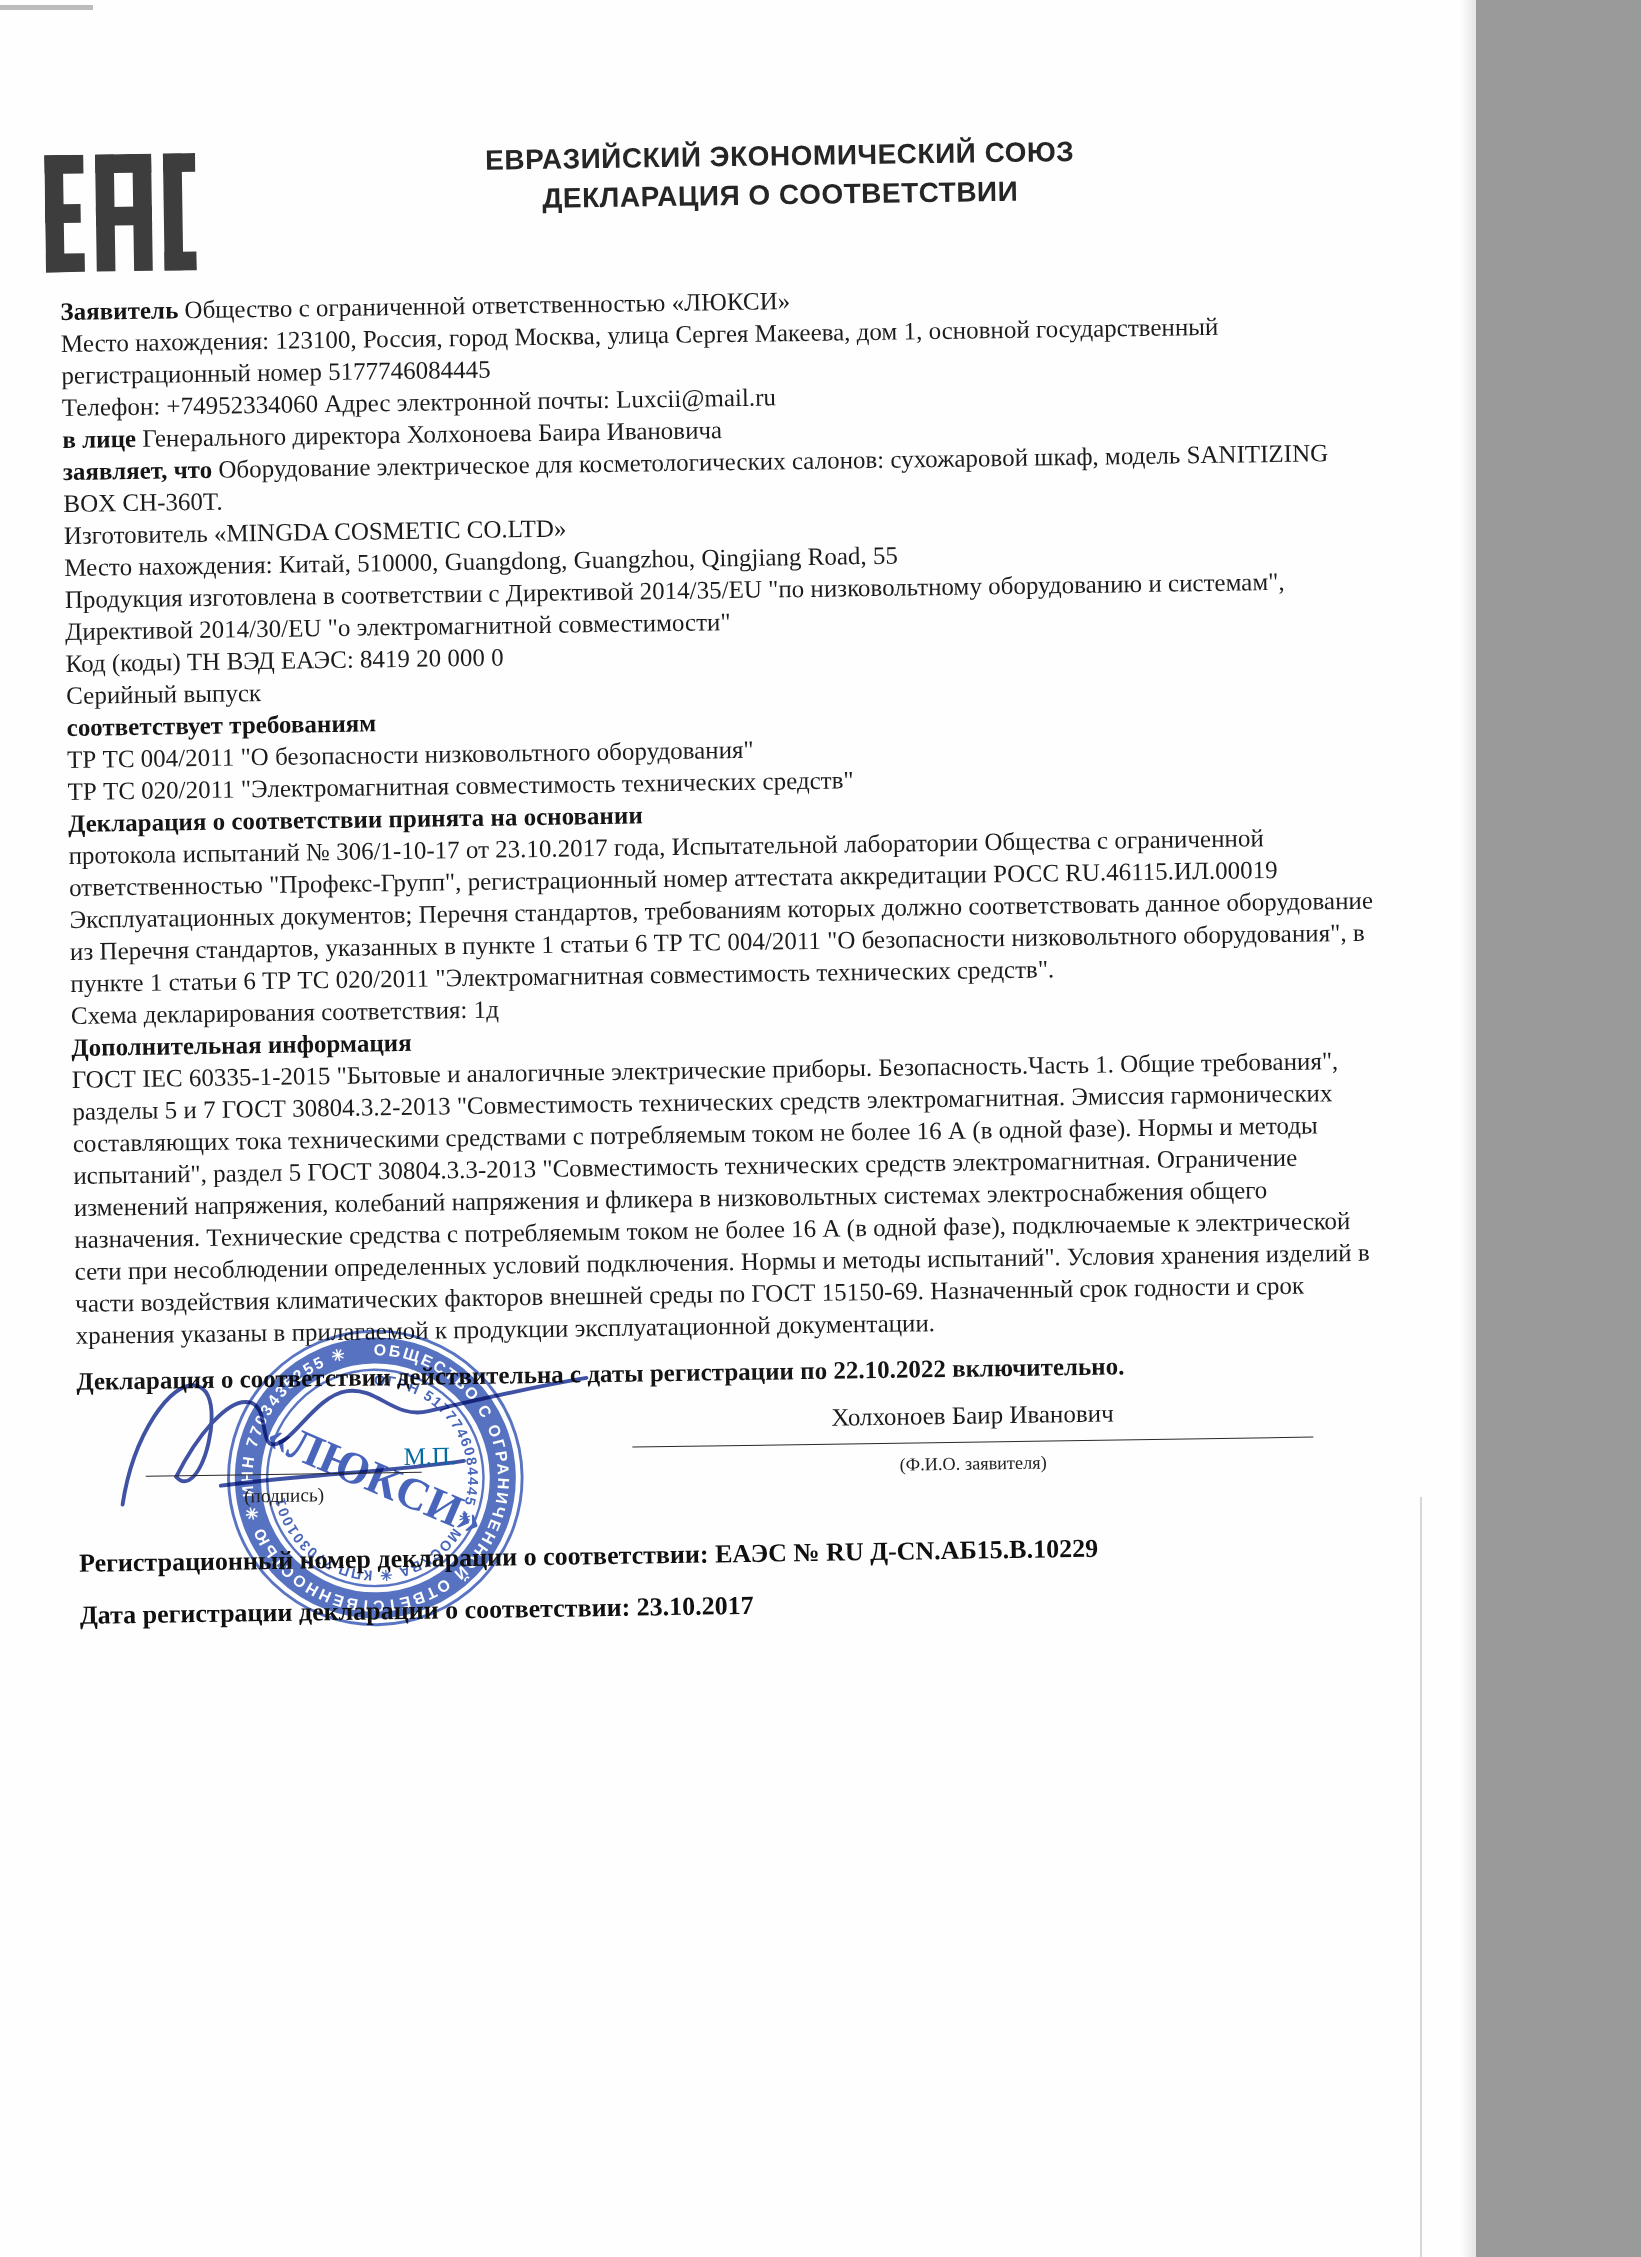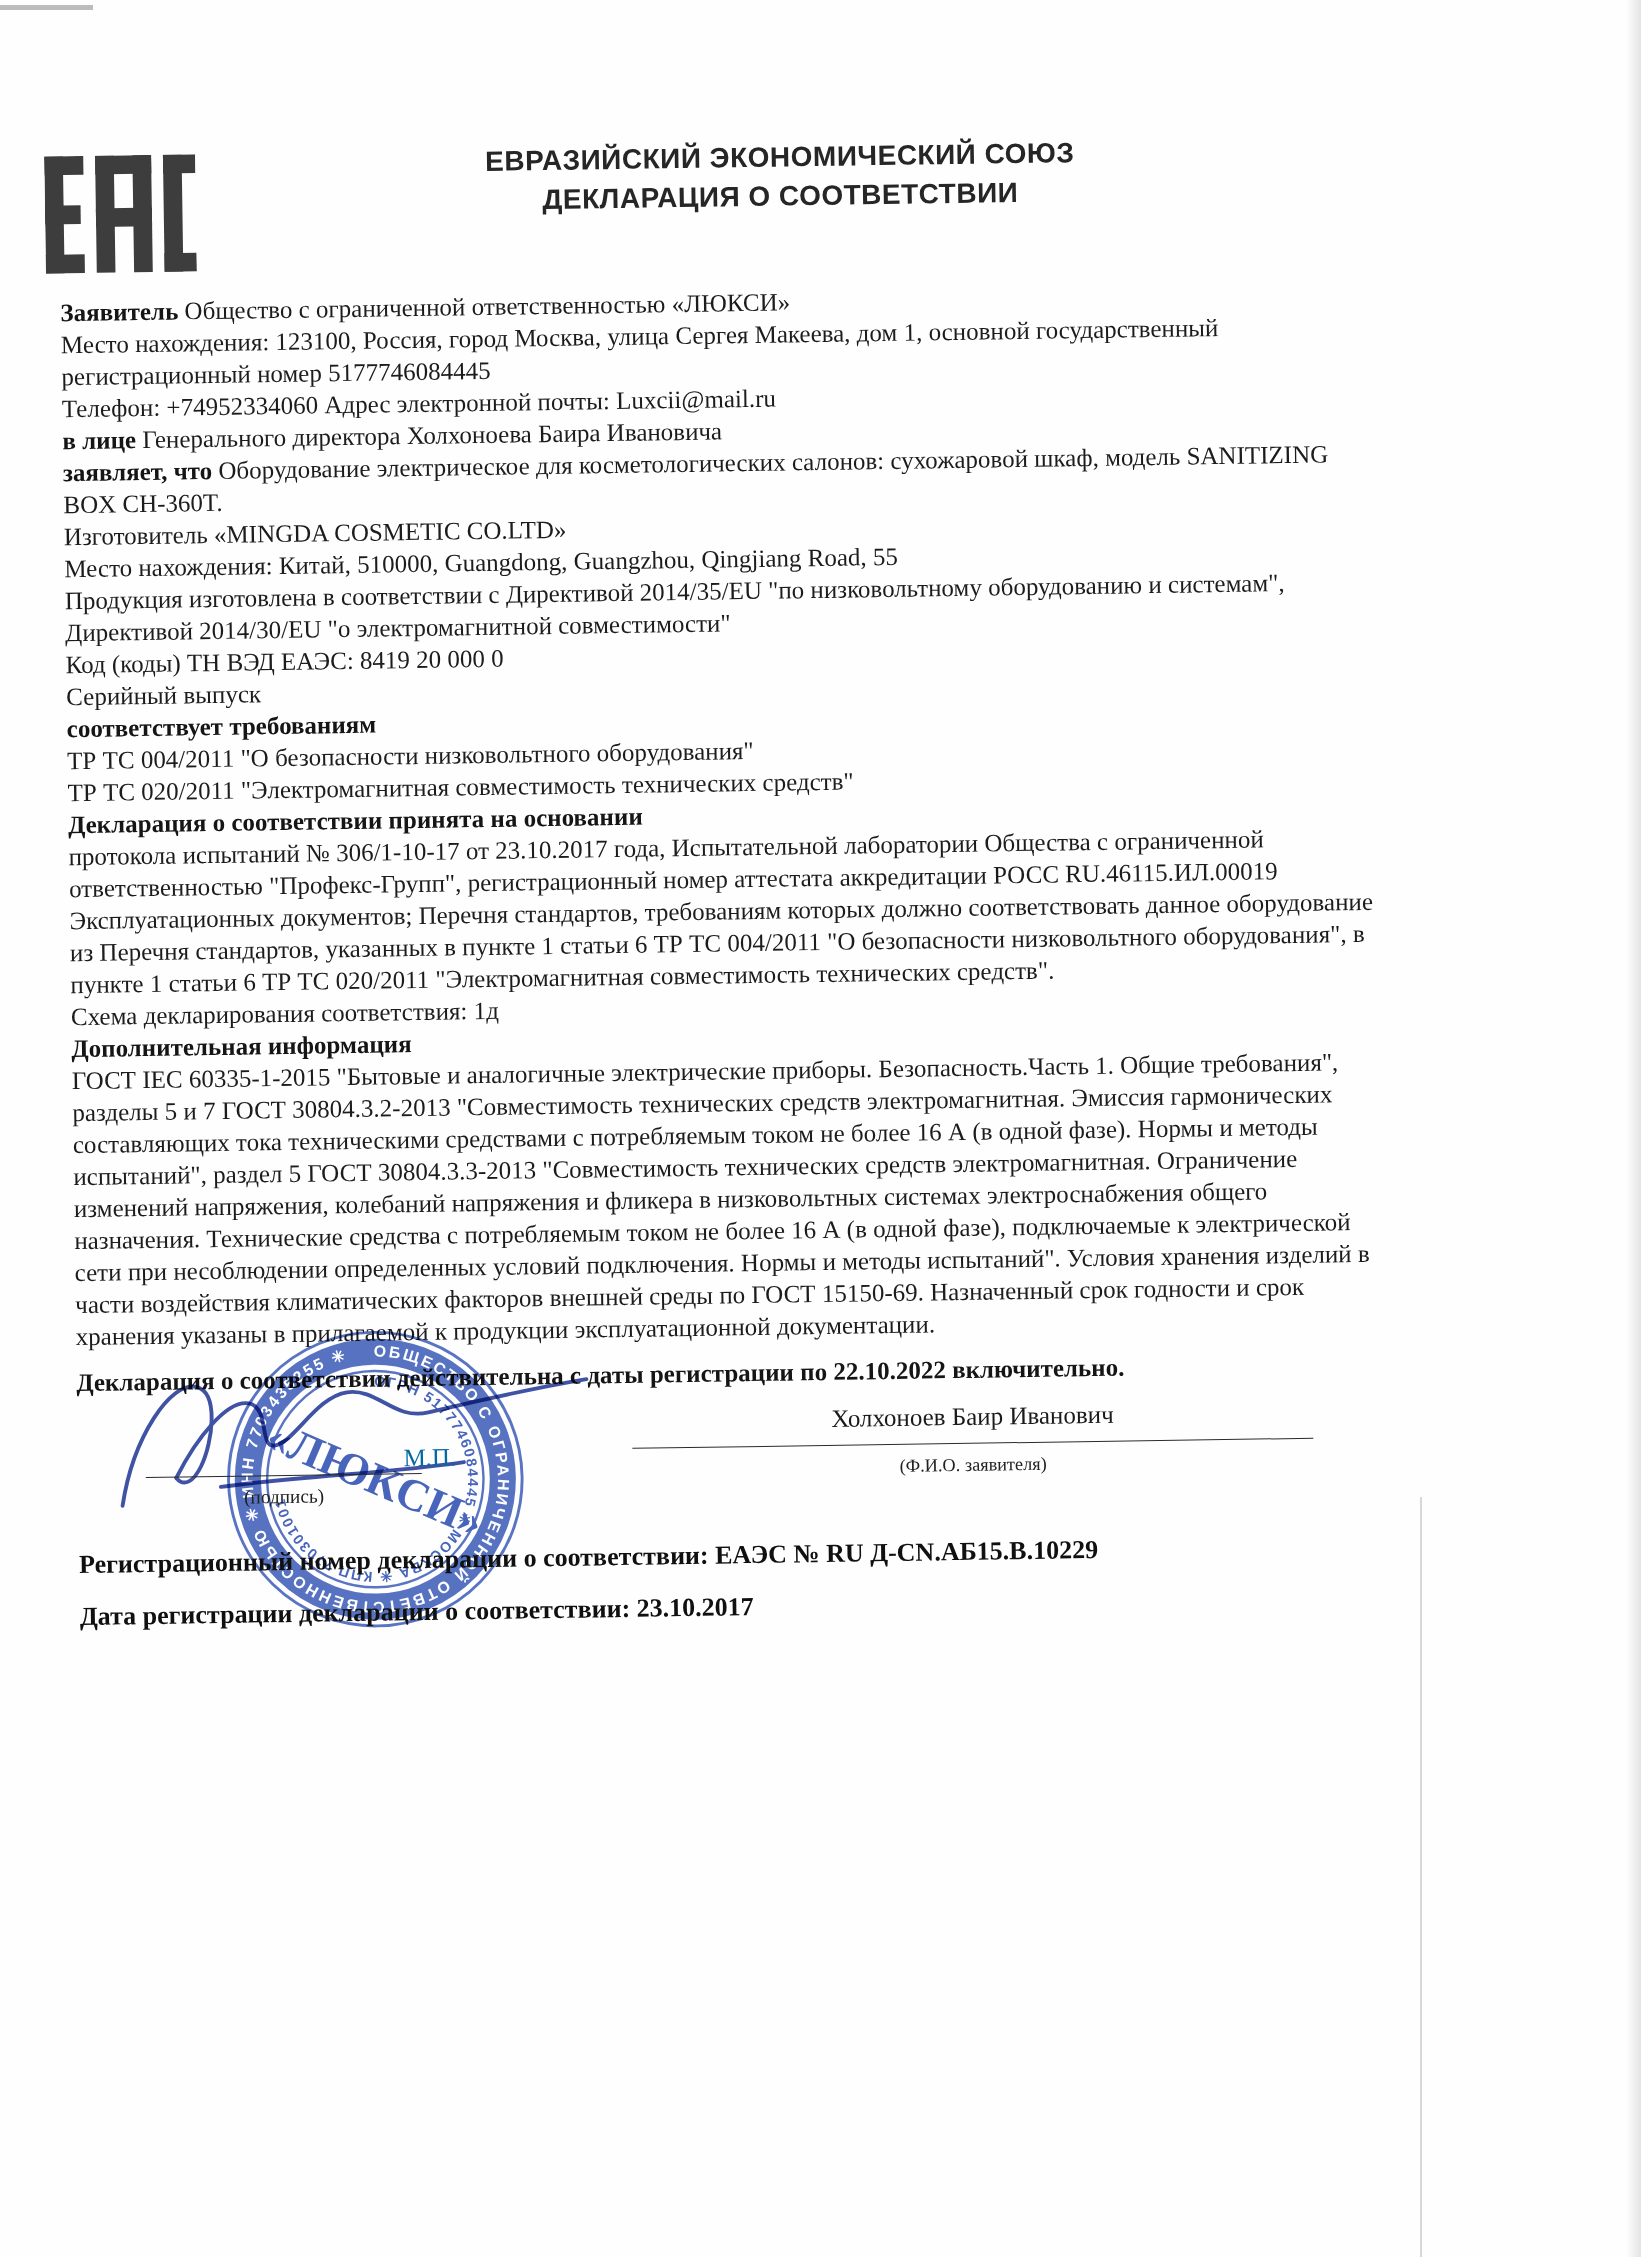--- a/index.html
+++ b/index.html
@@ -1,17 +1,17 @@
 <!DOCTYPE html>
 <html><head>
 <meta charset="utf-8">
 <style>
   html,body{margin:0;padding:0;background:#9a9a9a;}
   .page{
-    position:relative;width:1641px;height:2257px;background:#fefefe;
+    position:relative;width:1476px;height:2257px;background:#fefefe;
     overflow:hidden;font-family:"Liberation Serif", serif;color:#1c1c1c;
   }
   
   .scan-top-streak{position:absolute;left:0;top:4.8px;width:93px;height:4.8px;background:#ababab;opacity:.8;}
   .scan-right-line{position:absolute;left:1420px;top:1497px;width:1.9px;height:761px;background:#c9c9c9;opacity:.75;}
   .scan-right-edge{position:absolute;right:0;top:0;width:15.4px;height:100%;
     background:linear-gradient(to right, rgba(0,0,0,0), rgba(0,0,0,0.10));}
   .tilt{position:absolute;inset:0;transform:rotate(-0.85deg);transform-origin:50% 42%;}
   
   .eac-logo{position:absolute;left:56px;top:145px;}

